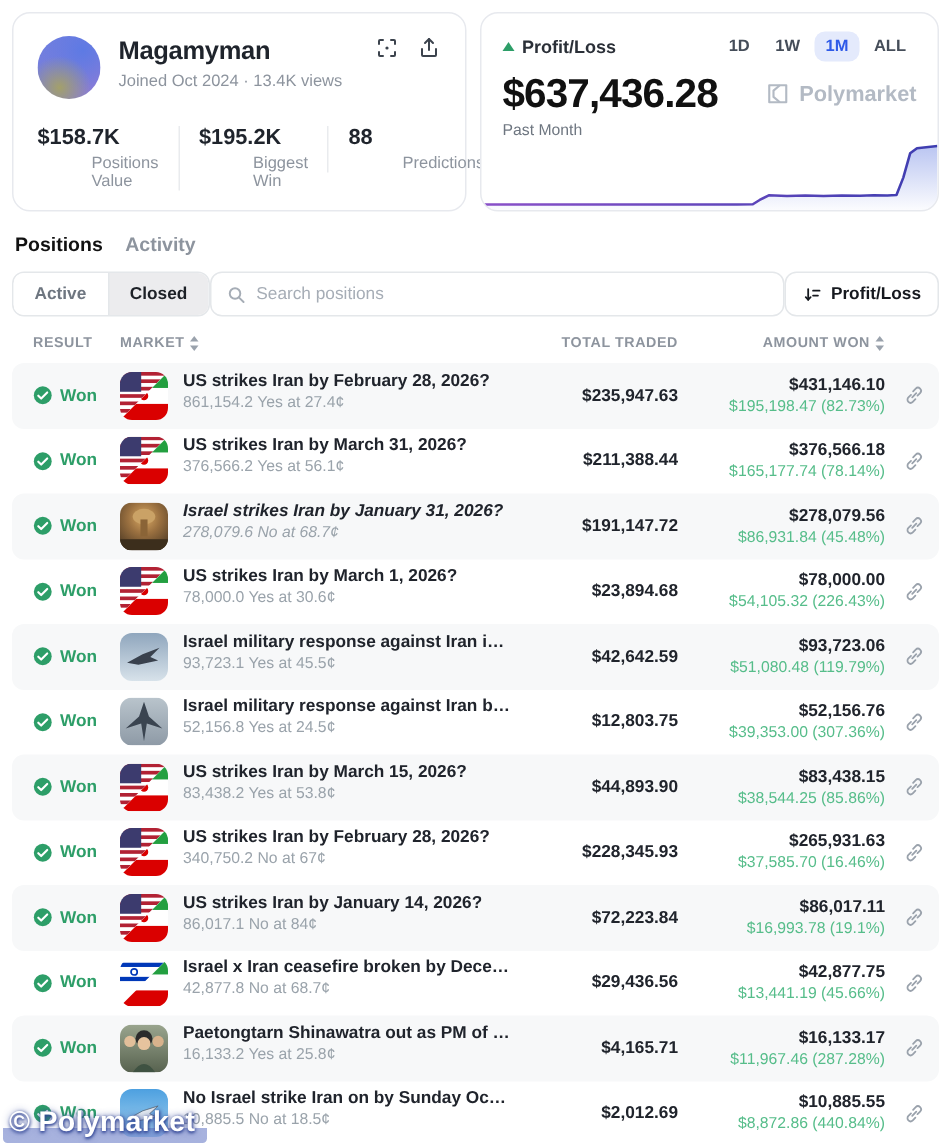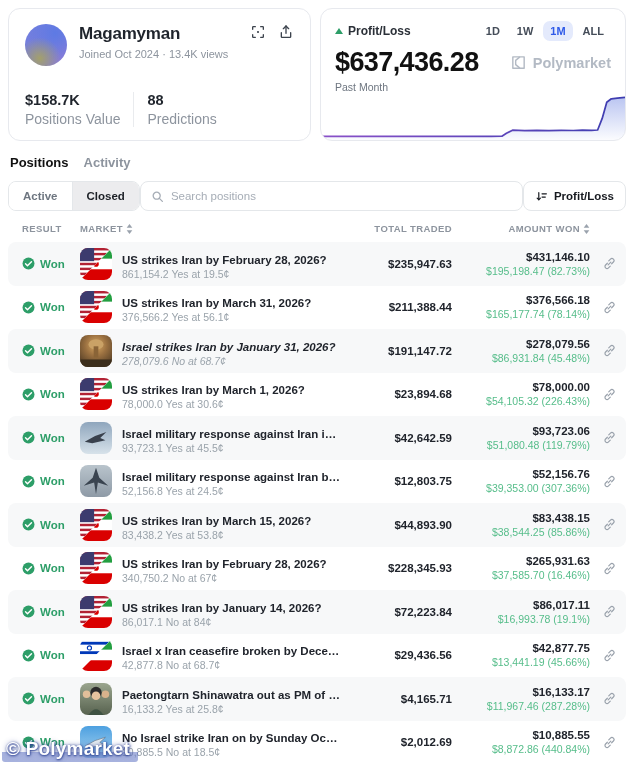--- a/index.html
+++ b/index.html
@@ -20,21 +20,21 @@
       linear-gradient(135deg, #6c7fe0, #8d7bd6);
   }
   .profile-name { font-size:17px; font-weight:700; letter-spacing:-0.2px; }
   .profile-meta { font-size:11px; color:#8d949e; margin-top:4px; }
   .profile-actions { margin-left:auto; display:flex; gap:12px; color:#3c434d; }
   .icon-btn { width:16px; height:16px; cursor:pointer; }
   .stats { margin-top:auto; display:flex; align-items:flex-start; }
   .stat { padding-right:13px; }
   .stat + .stat { border-left:1px solid #e9ebee; padding-left:13px; }
   .stat-value { font-size:14.5px; font-weight:700; }
-  .stat-label { font-size:14px; color:#8d949e; margin-top:3px; }
+  .stat-label { font-size:11px; color:#8d949e; margin-top:3px;margin-left:36px; }
   
   .pnl-card { flex:1; position:relative; padding:12px 14px 0 14px; overflow:hidden; }
   .pnl-head { display:flex; align-items:center; }
   .pnl-label { display:flex; align-items:center; gap:5px; font-size:12px; font-weight:600; color:#2b3038; }
   .tri-up { width:0; height:0; border-left:4px solid transparent; border-right:4px solid transparent; border-bottom:6px solid #2d9e68; }
   .ranges { margin-left:auto; display:flex; gap:3px; }
   .range { font-size:11px; font-weight:700; color:#454d59; padding:4px 7px; border-radius:7px; cursor:pointer; }
   .range.sel { color:#2f5ae8; background:#e4eafc; }
   .pnl-valrow { display:flex; align-items:center; margin-top:6px; }
   .pnl-value { font-size:27px; font-weight:800; letter-spacing:-0.6px; color:#111; }
@@ -57,21 +57,21 @@
   .sort-btn { display:flex; align-items:center; gap:6px; border:1px solid #e4e7ea; border-radius:8px; padding:0 11px; font-size:11.5px; font-weight:700; color:#16191f; background:#fff; cursor:pointer; flex:none; }
   
   .table { padding:0 8px; margin-top:12px; }
   .thead, .row { display:grid; grid-template-columns:58px 1fr 112px 138px 30px; align-items:center; }
   .thead { padding:0 6px 8px 14px; }
   .th { font-size:9.5px; font-weight:700; letter-spacing:0.4px; color:#8d949e; display:flex; align-items:center; gap:3px; }
   .th.right { justify-content:flex-end; }
   .row { height:43.5px; border-radius:8px; padding:0 6px 0 14px; }
   .row.striped { background:#f7f8f9; }
   .result { display:flex; align-items:center; gap:5px; font-size:11.5px; font-weight:600; color:#2d9e68; }
-  .market { display:flex; align-items:flex-end; gap:10px; min-width:0; }
+  .market { display:flex; align-items:flex-start; gap:10px; min-width:0; }
   .mkt-img { width:32px; height:32px; border-radius:8px; flex:none; overflow:hidden; }
   .mkt-img svg { display:block; width:100%; height:100%; }
   .mkt-title { font-size:11.5px; font-weight:700; color:#20242c; white-space:nowrap; overflow:hidden; text-overflow:ellipsis; }
   .mkt-sub { font-size:10.5px; color:#9aa3ab; margin-top:2px; }
   .cell-total { font-size:11.5px; font-weight:700; text-align:right; color:#20242c; }
   .cell-amt { text-align:right; }
   .amt-main { font-size:11.5px; font-weight:700; color:#20242c; }
   .amt-sub { font-size:10.5px; color:#56bd8a; margin-top:2px; }
   .cell-link { display:flex; justify-content:flex-end; padding-right:4px; }
   .link-ic { cursor:pointer; }
@@ -110,20 +110,24 @@
             <path d="M5 13 v6 a1 1 0 0 0 1 1 h12 a1 1 0 0 0 1-1 v-6"></path>
         </svg>
       </div>
     </div>
     <div class="stats">
       <div class="stat">
         <div class="stat-value">$158.7K</div>
         <div class="stat-label">Positions Value</div>
       </div>
       <div class="stat">
+        <div class="stat-value">$195.2K</div>
+        <div class="stat-label">Biggest Win</div>
+      </div>
+      <div class="stat">
         <div class="stat-value">88</div>
         <div class="stat-label">Predictions</div>
       </div>
     </div>
   </div>
 
   <div class="card pnl-card">
     <div class="pnl-head">
       <div class="pnl-label">
         <span class="tri-up"></span>
@@ -250,21 +254,21 @@
     <g clip-path="url(#br0)">
                 <rect width="34" height="34" fill="#fff"></rect>
       <rect width="34" height="11.3" fill="#239f40"></rect>
                 <rect y="22.6" width="34" height="11.4" fill="#da0000"></rect>
       <circle cx="17" cy="17" r="3" fill="#da0000"></circle>
               </g>
             </svg>
           </div>
       <div style="min-width:0;">
         <div class="mkt-title">US strikes Iran by February 28, 2026?</div>
-        <div class="mkt-sub">861,154.2 Yes at 19.5¢</div>
+        <div class="mkt-sub">861,154.2 Yes at 27.4¢</div>
       </div>
     </div>
     <div class="cell-total">$235,947.63</div>
     <div class="cell-amt">
       <div class="amt-main">$431,146.10</div>
       <div class="amt-sub">$195,198.47 (82.73%)</div>
     </div>
     <div class="cell-link">
       <svg class="link-ic" width="13" height="13" viewBox="0 0 24 24" fill="none" stroke="#9aa2ac" stroke-width="2.2" stroke-linecap="round">
         <path d="M9.5 14.5 L14.5 9.5"></path>

